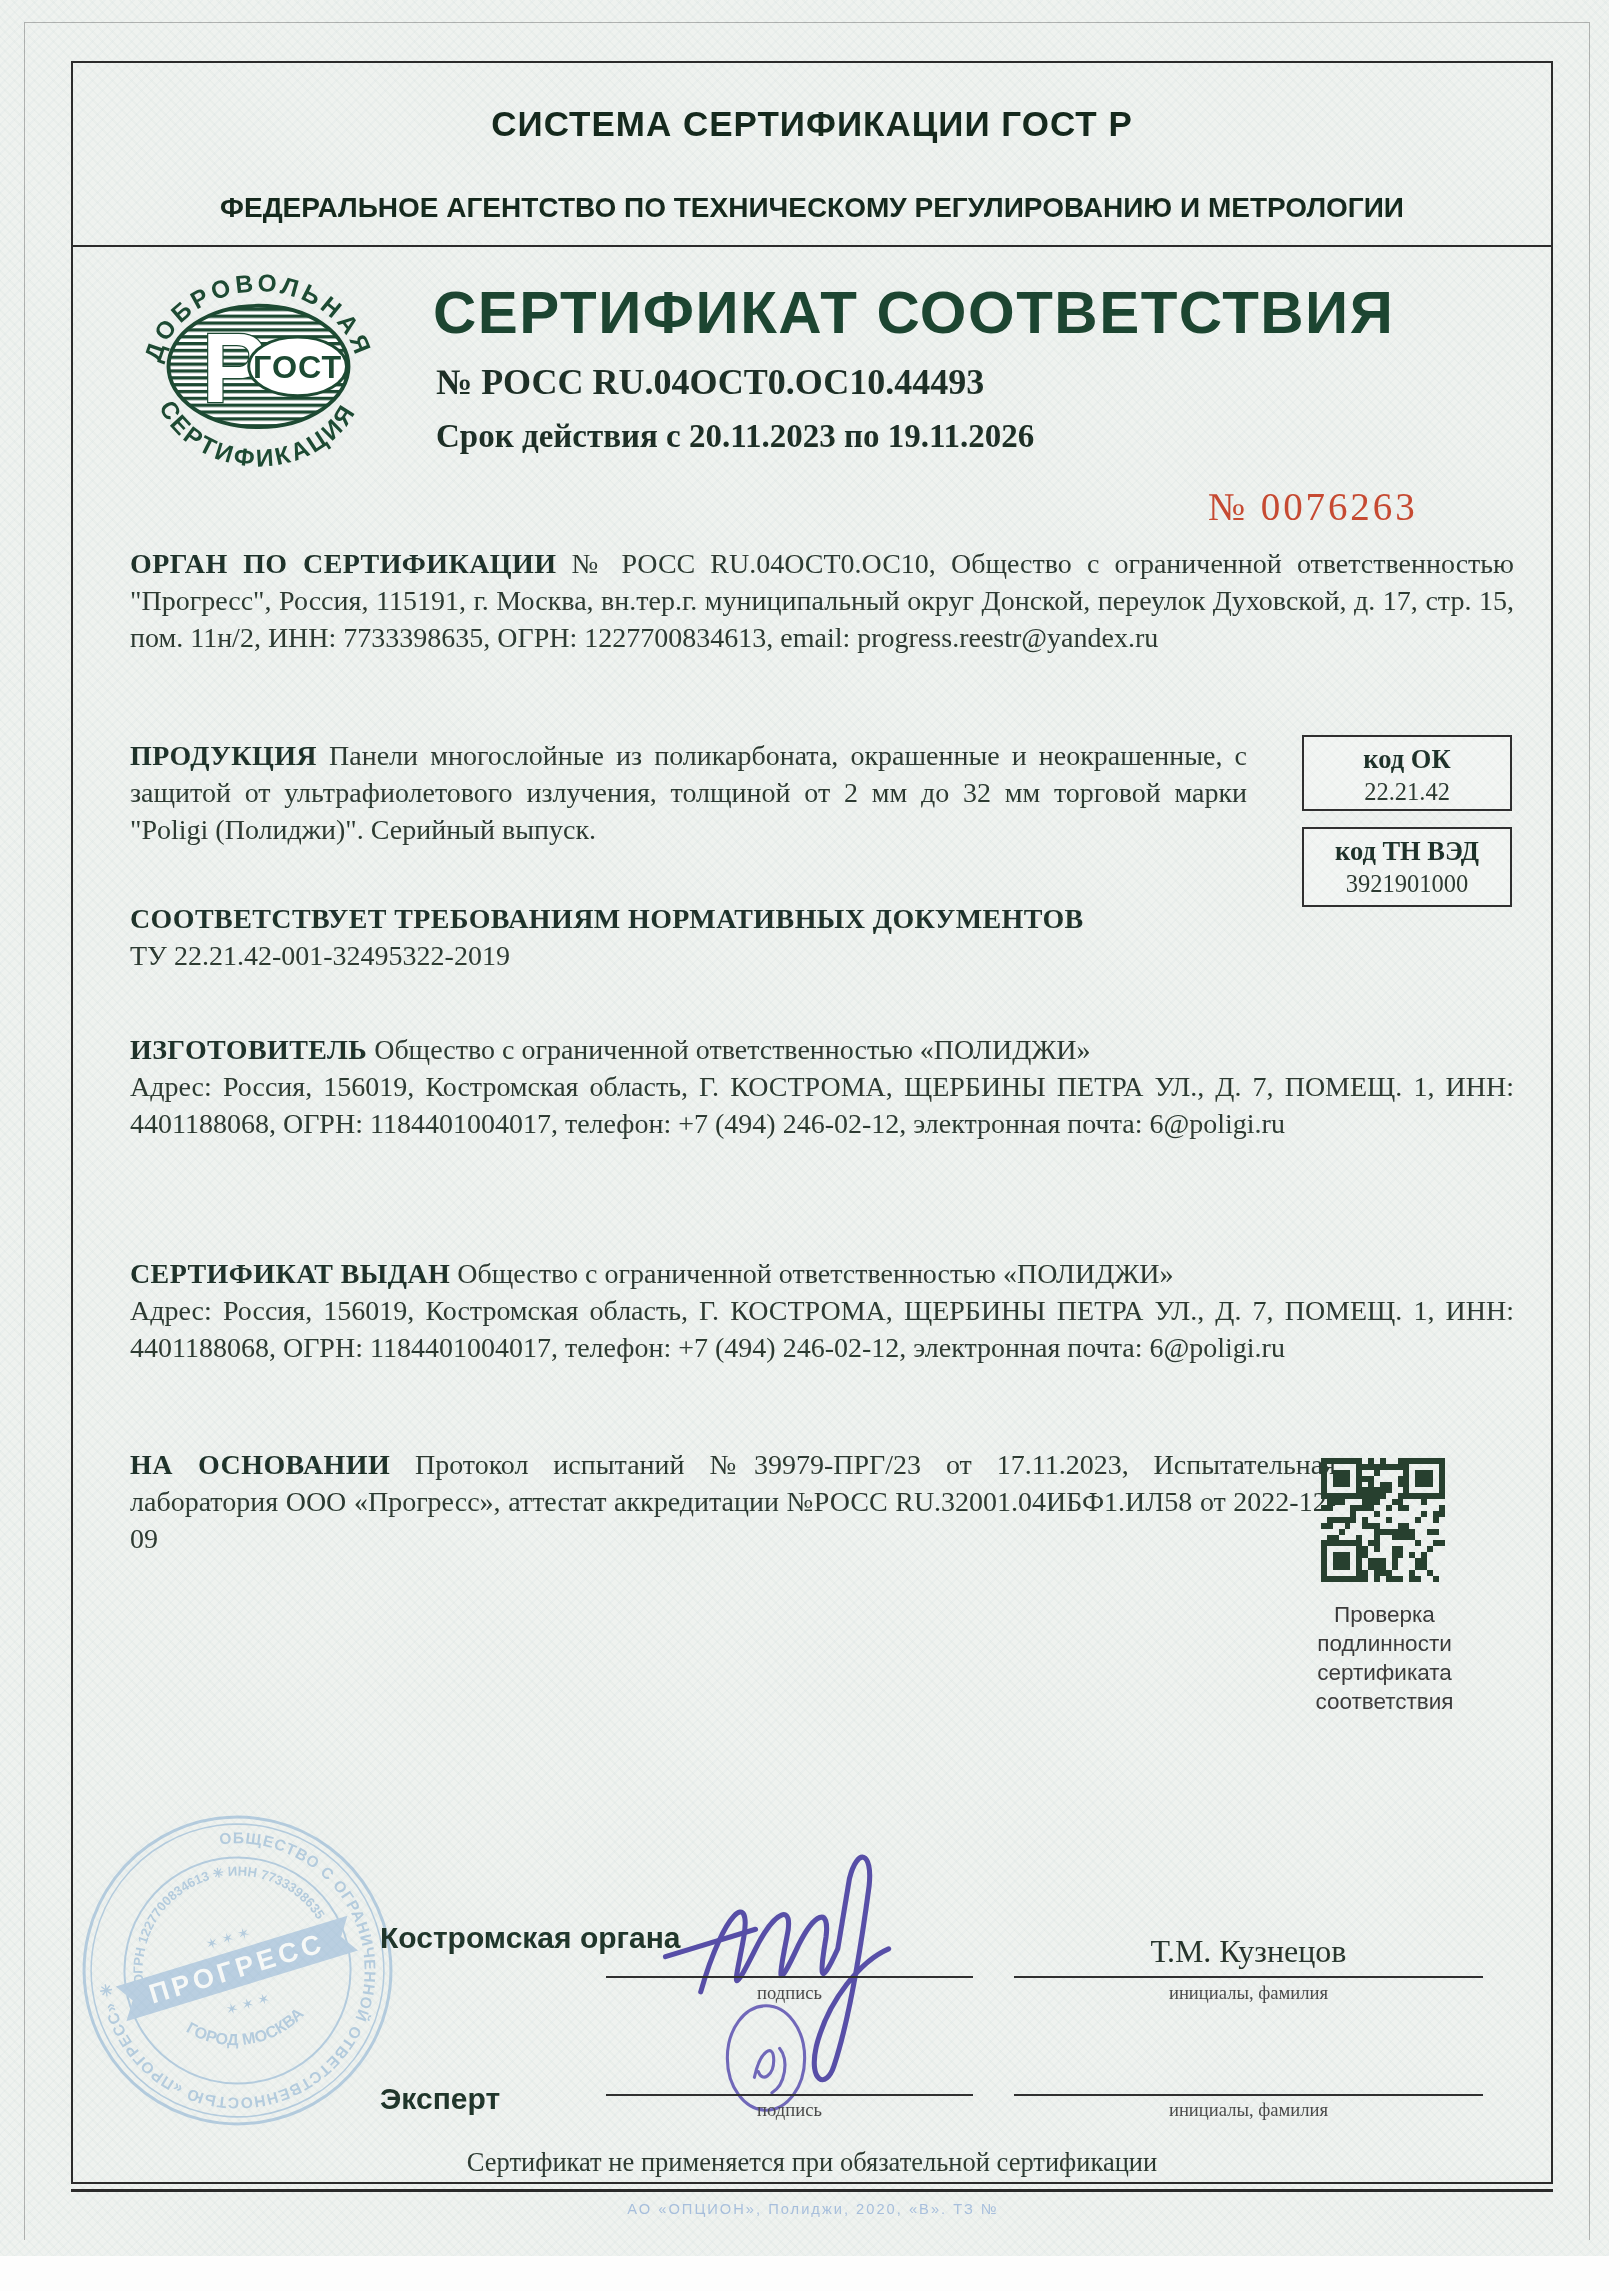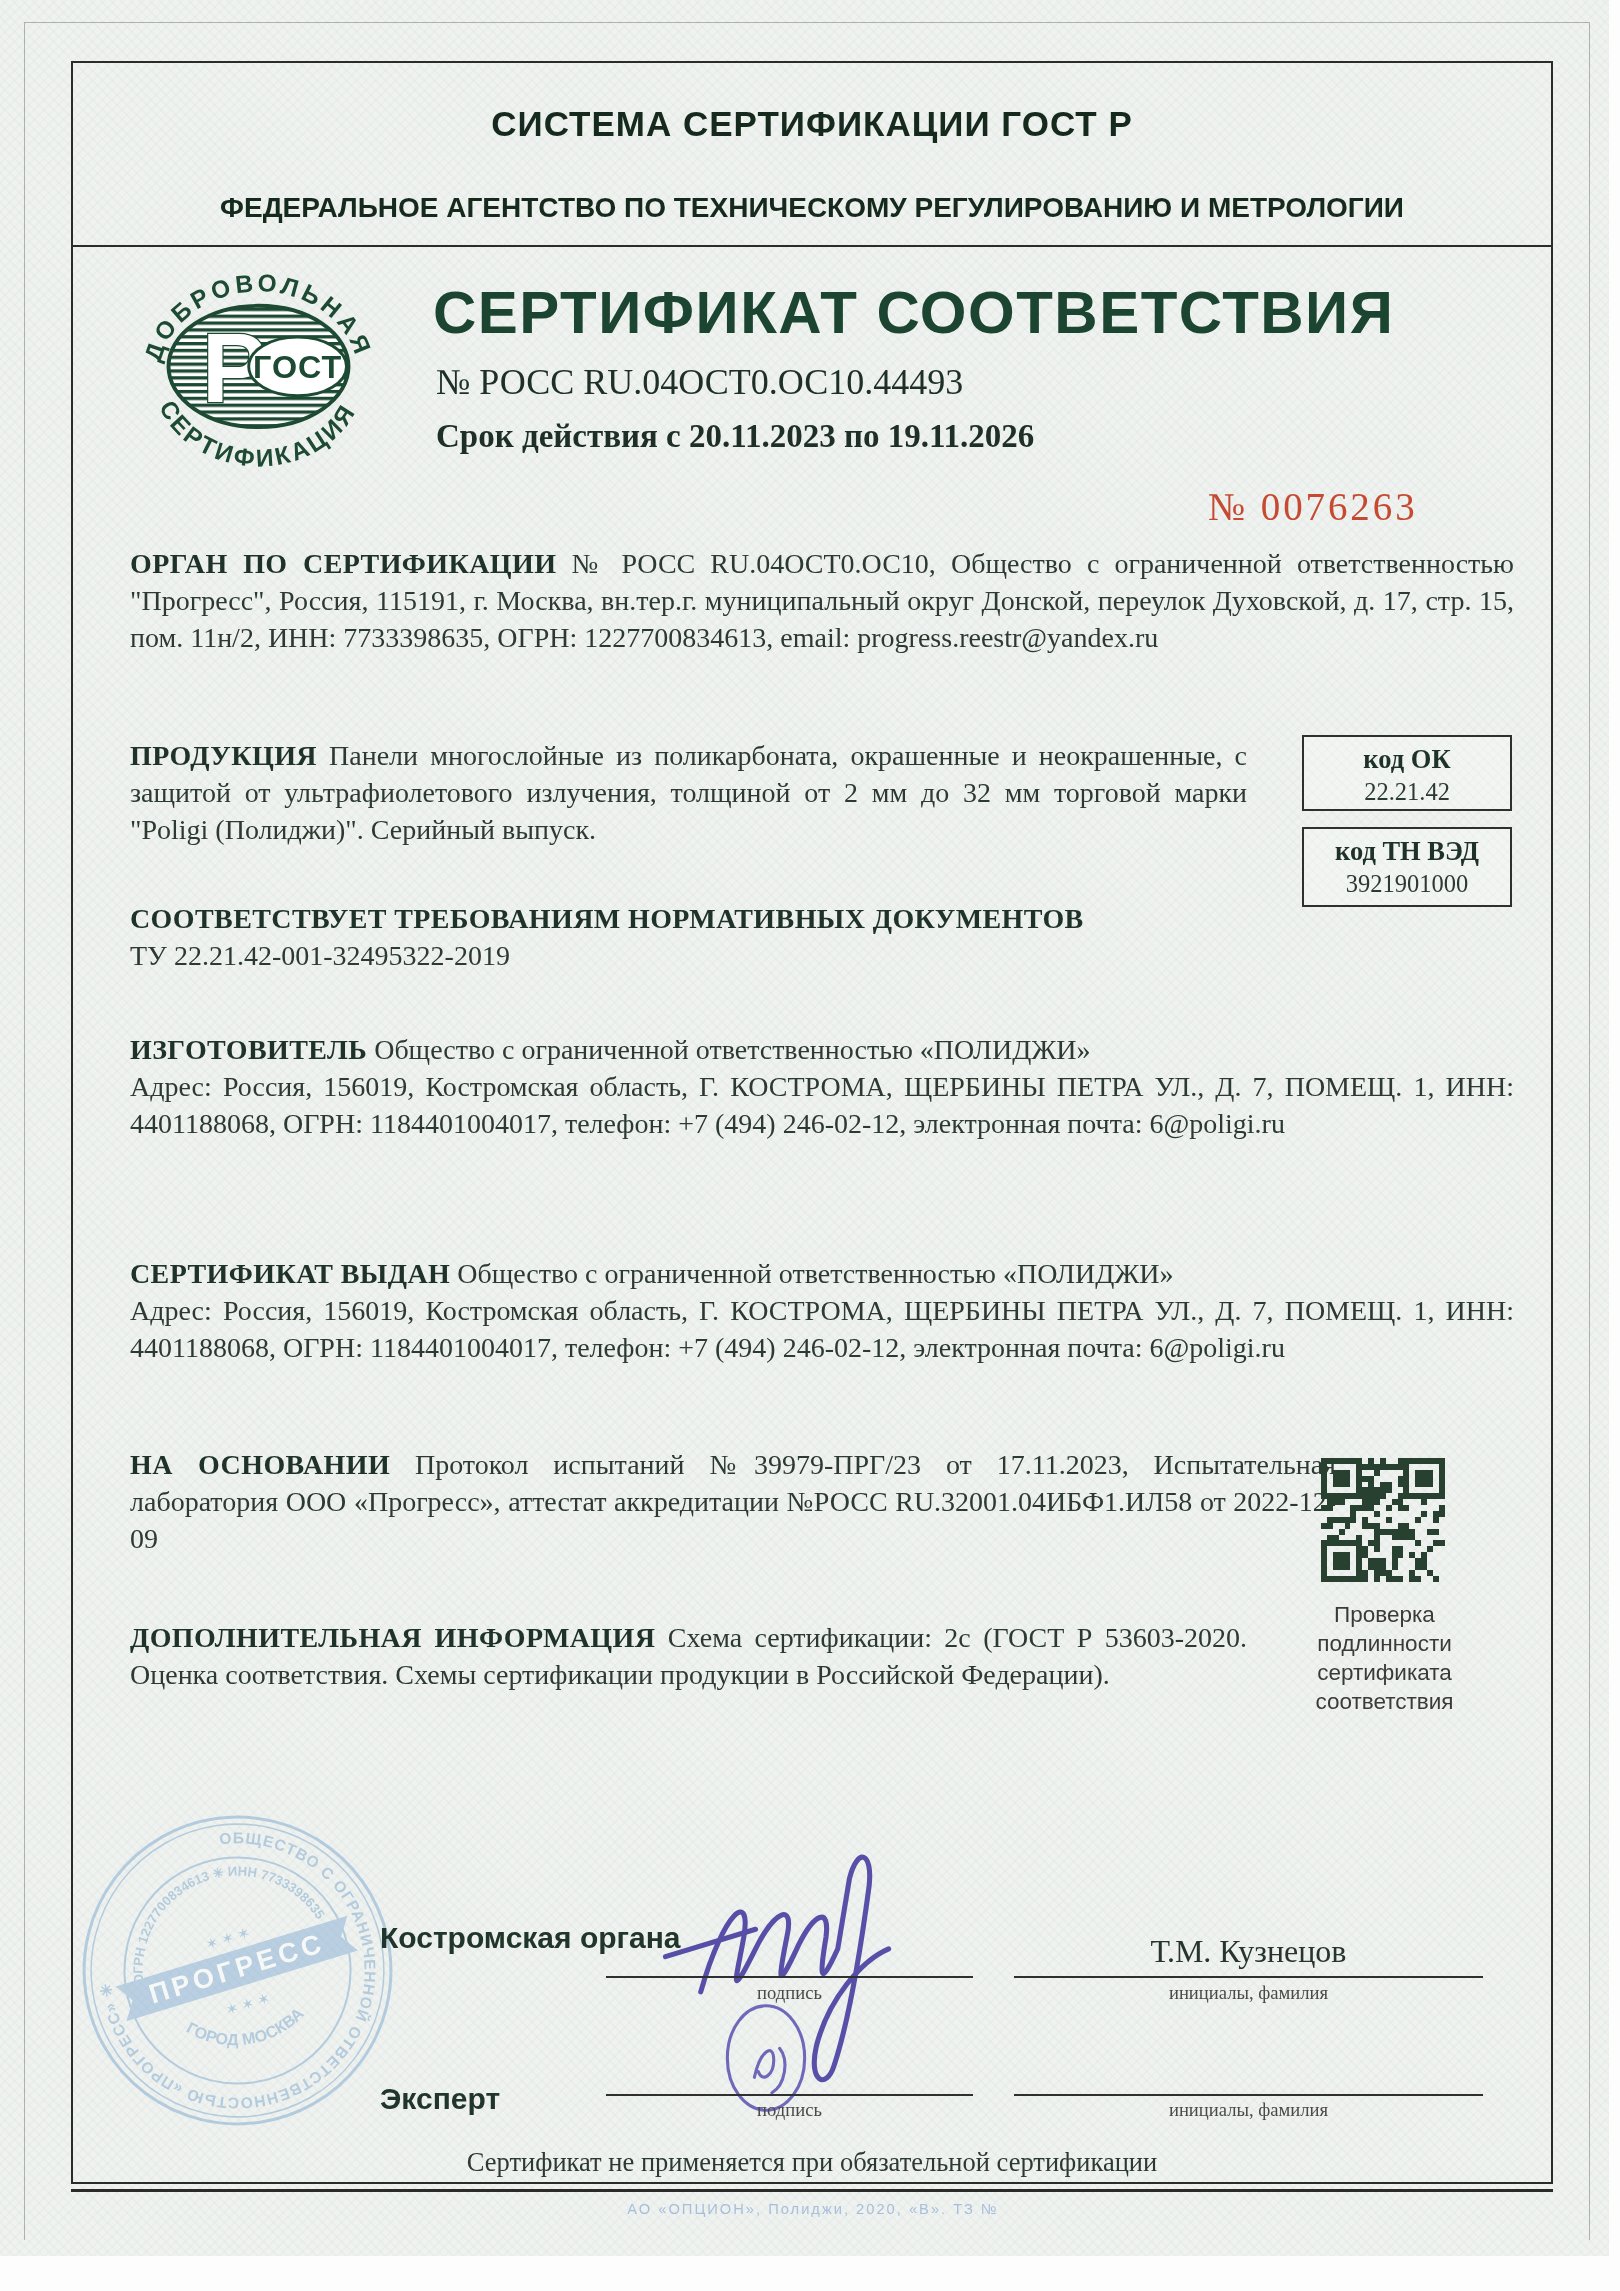--- a/index.html
+++ b/index.html
@@ -58,21 +58,21 @@
     <text x="166" y="128" text-anchor="middle" font-family="Liberation Sans, sans-serif" font-size="33" font-weight="bold" fill="#1d4a33" letter-spacing="1">ГОСТ</text>
     <text font-family="Liberation Sans, sans-serif" font-size="25" font-weight="bold" fill="#1d4a33" letter-spacing="4">
       <textPath href="#arcTop" startOffset="50%" text-anchor="middle">ДОБРОВОЛЬНАЯ</textPath>
     </text>
     <text font-family="Liberation Sans, sans-serif" font-size="25" font-weight="bold" fill="#1d4a33" letter-spacing="3">
       <textPath href="#arcBot" startOffset="50%" text-anchor="middle">СЕРТИФИКАЦИЯ</textPath>
     </text>
   </svg>
 
   <div class="abs sans" style="left:433px;top:278px;font-size:60px;font-weight:bold;letter-spacing:1.5px;color:#1c4531;">СЕРТИФИКАТ СООТВЕТСТВИЯ</div>
-  <div class="abs serif" style="left:436px;top:361px;font-size:36px;font-weight:normal;color:#1d2f26;">№ РОСС RU.04ОСТ0.ОС10.44493</div>
+  <div class="abs serif" style="left:436px;top:361px;font-size:36px;font-weight:bold;color:#1d2f26;">№ РОСС RU.04ОСТ0.ОС10.44493</div>
   <div class="abs serif" style="left:436px;top:418px;font-size:33px;font-weight:bold;color:#1d2f26;">Срок действия с 20.11.2023 по 19.11.2026</div>
   <div class="abs serif" style="left:1208px;top:484px;font-size:39px;letter-spacing:2.9px;color:#c64a32;">№ 0076263</div>
 
   <p class="abs para" style="left:130px;top:545px;width:1384px;">
     <b>ОРГАН ПО СЕРТИФИКАЦИИ</b>
     <span>№ РОСС RU.04ОСТ0.ОС10, Общество с ограниченной ответственностью "Прогресс", Россия, 115191, г. Москва, вн.тер.г. муниципальный округ Донской, переулок Духовской, д. 17, стр. 15, пом. 11н/2, ИНН: 7733398635, ОГРН: 1227700834613, email: progress.reestr@yandex.ru</span>
   </p>
 
   <p class="abs para" style="left:130px;top:737px;width:1117px;">
     <b>ПРОДУКЦИЯ</b>
@@ -103,24 +103,20 @@
     <b>СЕРТИФИКАТ ВЫДАН</b>
     <span>Общество с ограниченной ответственностью «ПОЛИДЖИ»</span><br>
     <span>Адрес: Россия, 156019, Костромская область, Г. КОСТРОМА, ЩЕРБИНЫ ПЕТРА УЛ., Д. 7, ПОМЕЩ. 1, ИНН: 4401188068, ОГРН: 1184401004017, телефон: +7 (494) 246-02-12, электронная почта: 6@poligi.ru</span>
   </p>
 
   <p class="abs para" style="left:130px;top:1446px;width:1206px;">
     <b>НА ОСНОВАНИИ</b>
     <span>Протокол испытаний №39979-ПРГ/23 от 17.11.2023, Испытательная лаборатория ООО «Прогресс», аттестат аккредитации №РОСС RU.32001.04ИБФ1.ИЛ58 от 2022-12-09</span>
   </p>
 
-  <p class="abs para" style="left:130px;top:1619px;width:1117px;">
-    <b>ДОПОЛНИТЕЛЬНАЯ ИНФОРМАЦИЯ</b>
-    <span>Схема сертификации: 2с (ГОСТ Р 53603-2020. Оценка соответствия. Схемы сертификации продукции в Российской Федерации).</span>
-  </p>
 
   <div id="qr" class="abs" style="left:1321px;top:1458px;">
       <div class="d"></div>
       <div class="d"></div>
       <div class="d"></div>
       <div class="d"></div>
       <div class="d"></div>
       <div class="d"></div>
       <div class="d"></div>
       <div class="l"></div>

